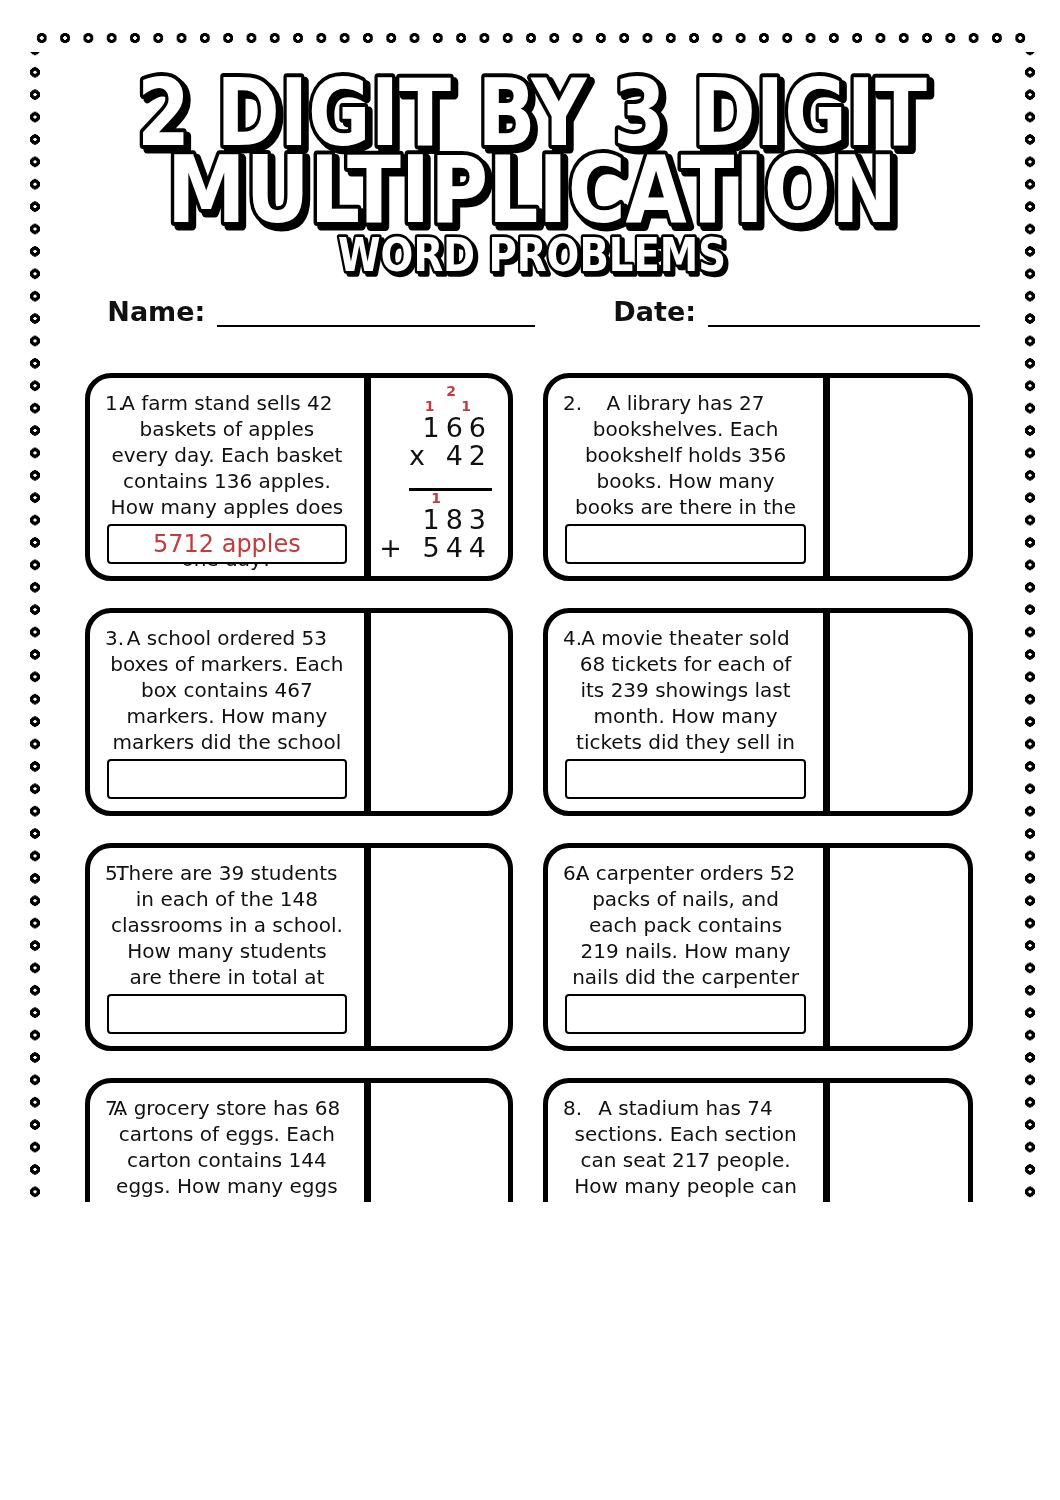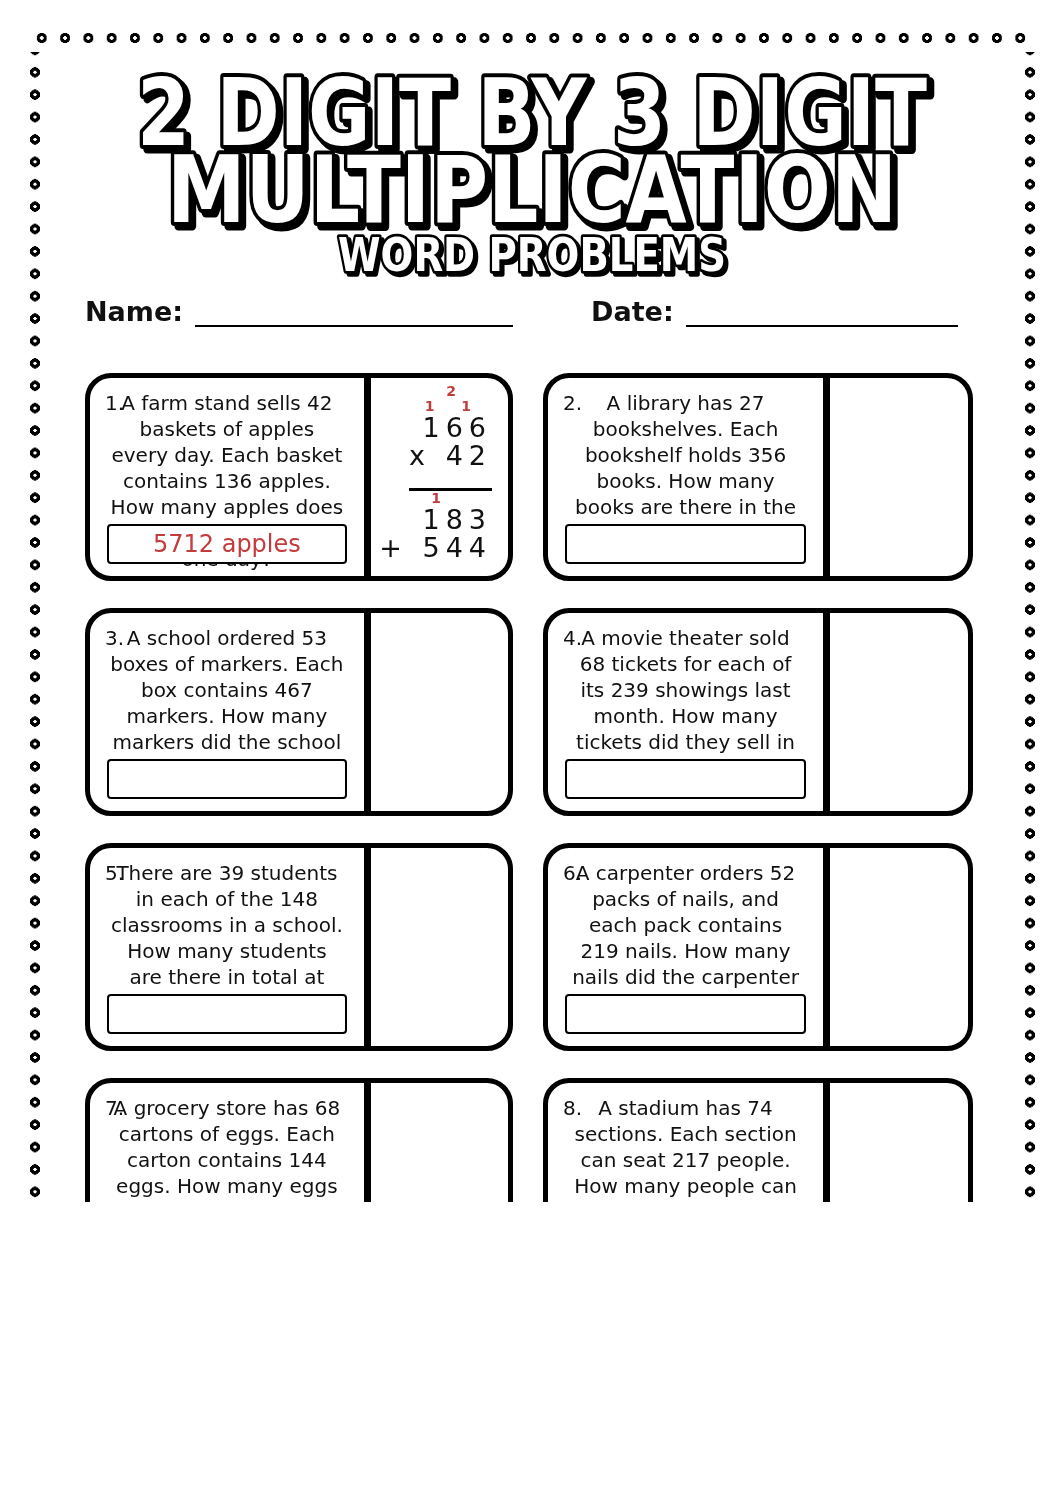--- a/index.html
+++ b/index.html
@@ -33,21 +33,21 @@
   .title-svg text {
     font-family:"DejaVu Sans", "Liberation Sans", sans-serif; font-weight:bold;
   }
   .t-big   { font-size:92px; }
   .t-small { font-size:47px; }
   .t-shadow { fill:#000; stroke:#000; stroke-width:9px; stroke-linejoin:round; }
   .t-main   { fill:#fff; stroke:#000; stroke-width:8px; stroke-linejoin:round; paint-order:stroke; }
   .t-main.t-small, .t-shadow.t-small { stroke-width:5.5px; }
 
   
-  .name-date { display:flex; align-items:flex-end; margin-top:14px; font-size:27px; font-weight:bold; }
+  .name-date { display:flex; align-items:flex-end; margin-top:14px; font-size:27px; font-weight:bold;justify-content:flex-end; }
   .blank-line { display:inline-block; border-bottom:2.5px solid #000; height:30px; }
   .name-line { width:318px; margin-left:12px; }
   .date-gap  { width:78px; }
   .date-line { width:272px; margin-left:12px; }
 
   
   .instructions {
     margin-top:24px; border:6px solid #000; background:#fff;
     box-shadow:10px 10px 0 var(--shadow-purple,#b5b5e6);
     padding:13px 22px 15px 22px; text-align:center;

